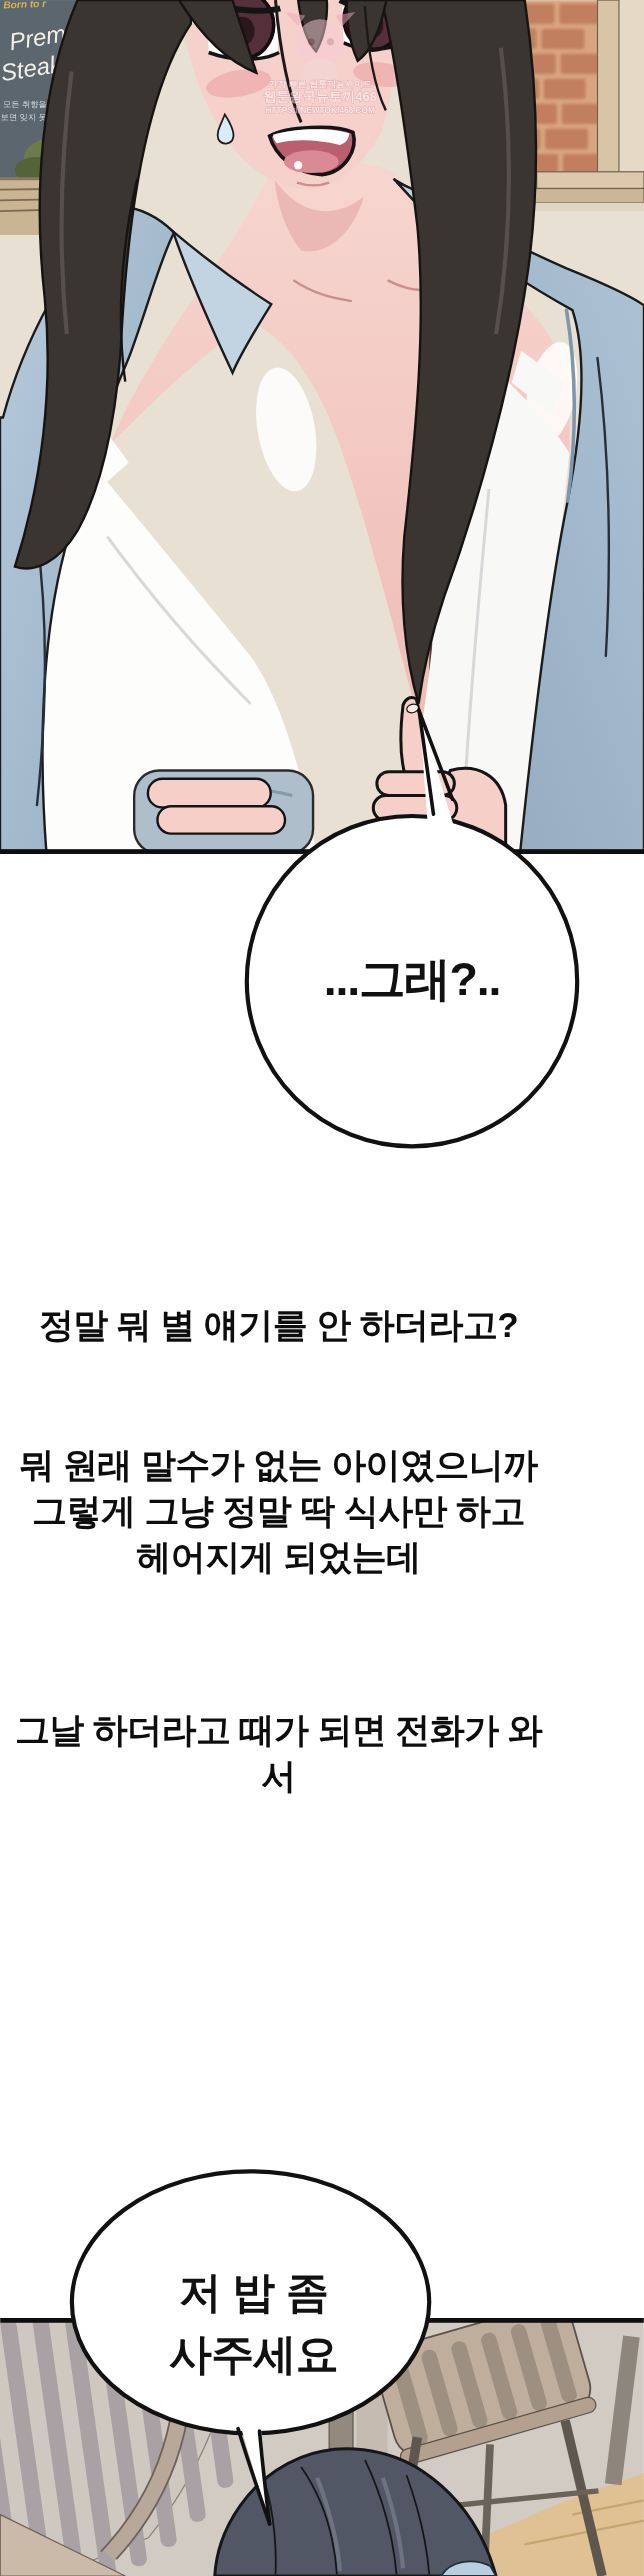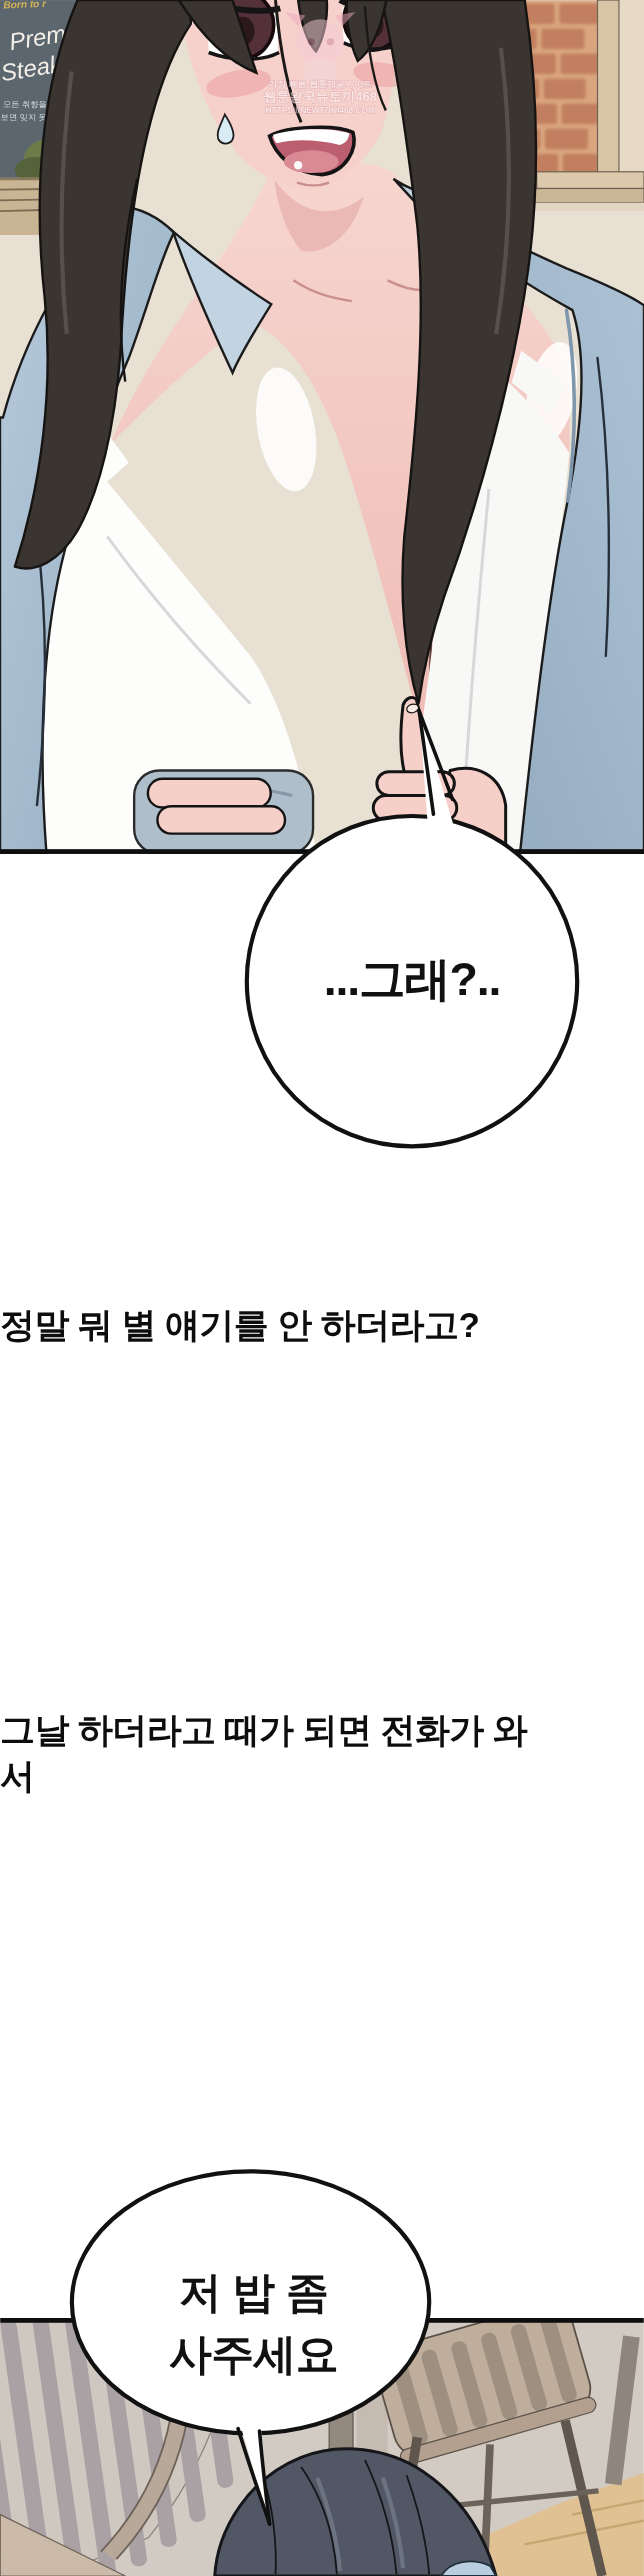--- a/index.html
+++ b/index.html
@@ -1,19 +1,19 @@
 <!DOCTYPE html>
 <html style="font-size:9.5px"><head>
 <meta charset="utf-8">
 <style>
   html,body{margin:0;padding:0;background:#ffffff;}
   #page{position:relative;width:644px;height:2576px;background:#ffffff;overflow:hidden;
         font-family:"Liberation Sans", sans-serif;}
   .abs{position:absolute;}
-  .narr{position:absolute;left:0;width:557px;text-align:left;color:#0d0d0d;
+  .narr{position:absolute;left:0;width:557px;text-align:center;color:#0d0d0d;
         font-weight:900;font-size:35px;line-height:46px;letter-spacing:-0.6px;}
   svg text{font-family:"Liberation Sans", sans-serif;}
   .bubble-text{font-size:78px;font-weight:600;fill:#111;letter-spacing:-2px;}
   .bubble-text2{font-size:72px;font-weight:600;fill:#111;letter-spacing:-1px;}
 </style>
 </head>
 <body>
 
 <div id="page">
 
@@ -214,20 +214,25 @@
 
   <svg class="abs" style="left:221px;top:680px" width="382" height="489" viewBox="0 0 640 820">
     <ellipse cx="320" cy="505" rx="277" ry="277" fill="#ffffff" stroke="#111111" stroke-width="7"></ellipse>
     <path d="M332,52 L350,290 L400,278 Z" fill="#ffffff"></path>
     <path d="M332,52 L356,225" stroke="#111111" stroke-width="6" stroke-linecap="round"></path>
     <path d="M332,52 L388,200" stroke="#111111" stroke-width="6" stroke-linecap="round"></path>
     <text class="bubble-text" x="320" y="528" text-anchor="middle">...그래?..</text>
   </svg>
 
   <div class="narr" style="top:1302px">정말 뭐 별 얘기를 안 하더라고?</div>
+  <div class="narr" style="top:1442px">
+    <div>뭐 원래 말수가 없는 아이였으니까</div>
+    <div>그렇게 그냥 정말 딱 식사만 하고</div>
+    <div>헤어지게 되었는데</div>
+  </div>
   <div class="narr" style="top:1707px">그날 하더라고 때가 되면 전화가 와서</div>
 
   <svg class="abs" style="left:0;top:2318px" width="644" height="258" viewBox="0 0 1080 433">
     <rect x="0" y="0" width="1080" height="433" fill="#d2cbc3"></rect>
 
     <g transform="rotate(-8 150 100)">
       <path d="M-30,-10 L430,-10 C400,120 330,270 210,380 L-30,440 Z" fill="#cfc8c0" stroke="#8a8178" stroke-width="2"></path>
       <g fill="#a9a1a4">
         <rect x="-40" y="-15" width="27" height="470" rx="12"></rect>
         <rect x="14" y="-15" width="27" height="470" rx="12"></rect>

